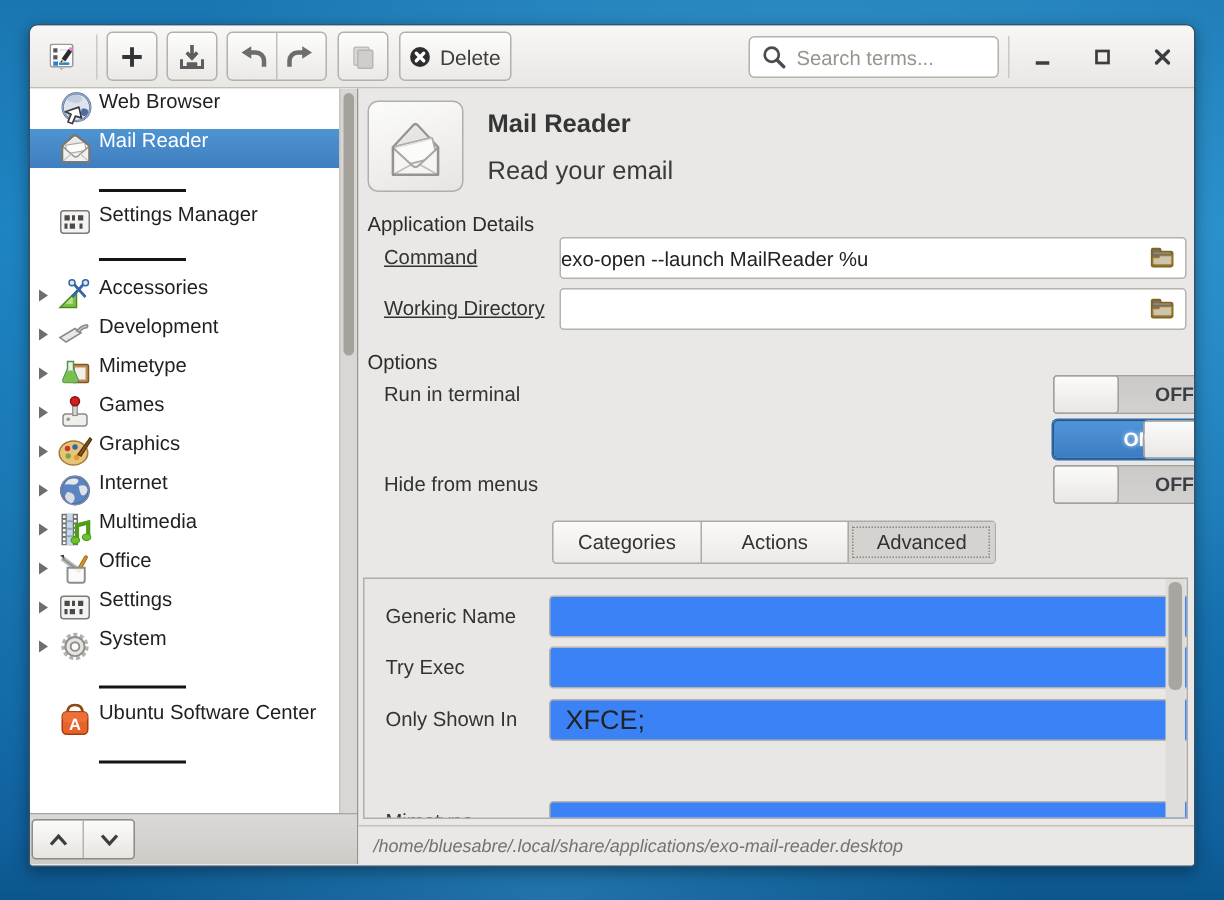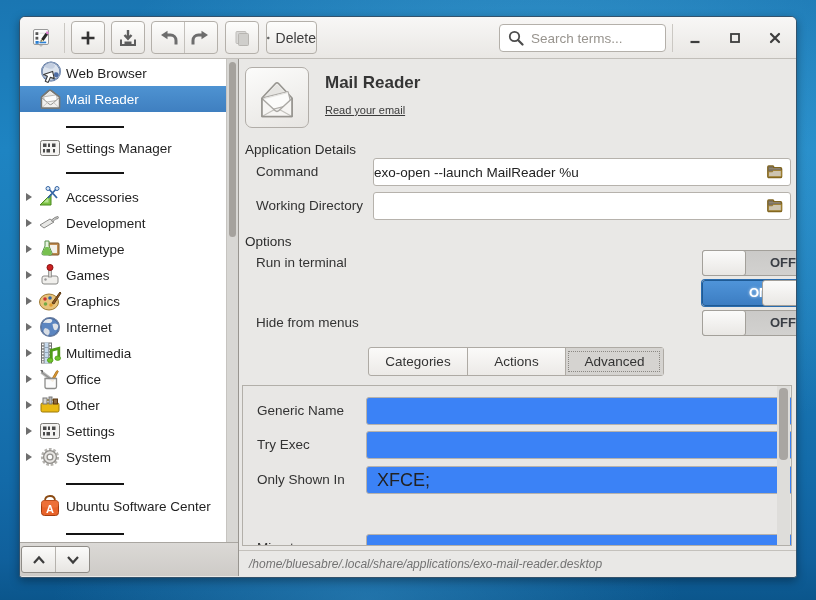--- a/index.html
+++ b/index.html
@@ -31,34 +31,34 @@
   height:33px; margin-left:6px; margin-top:0;
   border:1px solid #b4b0aa; border-radius:4px;
   background:linear-gradient(#fdfdfc,#ebe9e6);
   display:flex; align-items:center; justify-content:center;
 }
 .w34 { width:34px; }
 .btn-ur { width:67px; padding:0; }
 .btn-ur .half { width:33px; height:100%; display:flex; align-items:center; justify-content:center; }
 .btn-ur .div { width:1px; height:100%; background:#c3c0bb; }
 .btn-copy { margin-left:7px; }
-.btn-del { margin-left:7px; width:51px; gap:6px; font-size:14px; color:#3d3d3d; }
+.btn-del { margin-left:7px; width:75px; gap:6px; font-size:14px; color:#3d3d3d; }
 .search {
   position:absolute; left:479px; top:7px; width:167px; height:28px;
   border:1px solid #b4b0aa; border-radius:4px; background:#fff;
   display:flex; align-items:center; color:#98948e; font-size:13.5px;
 }
 .search svg { margin-left:8px; margin-right:7px; }
 .wsep { position:absolute; left:652px; top:7px; width:1px; height:28px; background:#cbc8c3; }
 .wbtn { position:absolute; top:9px; width:24px; height:24px; display:flex; align-items:center; justify-content:center; }
 
 .main { display:flex; height:517px; }
 .sidebar { width:219px; border-right:1px solid #989590; display:flex; flex-direction:column; background:#fff; }
 .list { flex:1; position:relative; padding-top:1px; overflow:hidden; }
-.row { height:26px; display:flex; align-items:center; font-size:13.5px; color:#1f1f1f; position:relative; }
+.row { height:26px; display:flex; align-items:flex-start; font-size:13.5px; color:#1f1f1f; position:relative; }
 .row .icon { position:absolute; left:18px; top:1px; }
 .row .lbl { margin-left:46px; }
 .row.sel { background:linear-gradient(#4e93d2,#3f7fc0); color:#fff; }
 .row .arr { position:absolute; left:6px; top:9px; width:0; height:0;
   border-left:6px solid #6e6e6e; border-top:4px solid transparent; border-bottom:4px solid transparent; }
 .seprow { height:23px; position:relative; }
 .seprow::after { content:''; position:absolute; left:46px; top:11px; width:58px; height:2px; background:#141414; }
 .seprow.s14::after { top:14px; } .seprow.s13::after { top:13px; }
 .sbar { position:absolute; right:0; top:0; bottom:0; width:12px; background:#d8d7d4; border-left:1px solid #c6c4c0; }
 .sthumb { position:absolute; left:2px; top:3px; width:7px; height:175px; background:#a5a29d; border-radius:4px; }
@@ -68,21 +68,21 @@
 .mv .mbtn { width:33px; display:flex; align-items:center; justify-content:center; }
 .mv .mdiv { width:1px; background:#b5b2ad; }
 
 .rightpanel { flex:1; display:flex; flex-direction:column; background:#e9e8e6; }
 .rp-body { flex:1; position:relative; overflow:hidden; }
 .bigicon { position:absolute; left:6px; top:8px; width:64px; height:61px;
   border:1px solid #b1ada8; border-radius:7px;
   background:linear-gradient(160deg,#fcfcfb,#e7e5e2);
   display:flex; align-items:center; justify-content:center; }
 .title { position:absolute; left:86px; top:14px; font-size:17px; font-weight:bold; color:#353535; }
-.subtitle { position:absolute; left:86px; top:45px; font-size:11px; color:#3a3a3a;text-decoration:underline; }
+.subtitle { position:absolute; left:86px; top:45px; font-size:17px; color:#3a3a3a; }
 .shead { position:absolute; left:6px; font-size:13.5px; font-weight:normal; color:#2c2c2c; }
 .flabel { position:absolute; left:17px; font-size:13.5px; color:#333; }
 .entry { position:absolute; height:28px; background:#fff; border:1px solid #b6b2ac; border-radius:3px;
   font-size:13.5px; color:#222; display:flex; align-items:center; padding-left:0; }
 .entry .ficon { position:absolute; right:7px; top:5px; }
 
 .switch { position:absolute; left:463px; width:104px; height:26px; border:1px solid #a3a09a; border-radius:3px;
   background:linear-gradient(#cbcac8,#d2d1cf); }
 .switch .txt { position:absolute; top:0; width:44px; text-align:center; line-height:24px;
   font-size:13px; font-weight:bold; color:#3a3e45; }
@@ -338,31 +338,20 @@
 <path d="M3.5 5.2 L13.5 12.6" stroke="#b9b9b8" stroke-width="3.4"></path>
 <path d="M3.5 5.2 L13.5 12.6" stroke="#8f8f8e" stroke-width="1.2"></path>
 <path d="M2 3.4 l2.6 -0.5 l0.3 2.6 z" fill="#3c3c3c"></path>
 <path d="M7 11.5 h11.5 v8.3 q0 1.7 -1.7 1.7 h-8.1 q-1.7 0 -1.7 -1.7 z" fill="rgba(251,251,250,0.88)" stroke="#8d8d8b" stroke-width="1.3"></path>
 </svg></span>
             <span class="lbl">Office</span>
           </div>
         <div class="row">
             <span class="arr"></span>
             <span class="icon"><svg width="24" height="24" viewBox="0 0 24 24">
-<rect x="3" y="10" width="18" height="9" rx="1.5" fill="#e9b913" stroke="#9c7a08"></rect>
-<path d="M8 10 v-3 h8 v3" fill="none" stroke="#9c7a08" stroke-width="1.6"></path>
-<rect x="5" y="5" width="4" height="6" fill="#d6d4d0" stroke="#777"></rect>
-<rect x="11" y="4" width="3" height="7" fill="#b8b6b2" stroke="#777"></rect>
-<rect x="15.5" y="6" width="4" height="5" fill="#8f6b3d" stroke="#5c3811"></rect>
-</svg></span>
-            <span class="lbl">Other</span>
-          </div>
-        <div class="row">
-            <span class="arr"></span>
-            <span class="icon"><svg width="24" height="24" viewBox="0 0 24 24">
 <rect x="2.5" y="4.5" width="19" height="15" rx="2" fill="#f4f3f1" stroke="#7c7a76"></rect>
 <rect x="5" y="7.5" width="3.5" height="3.5" fill="#4a4a4a"></rect>
 <rect x="10" y="7.5" width="2" height="3.5" fill="#4a4a4a"></rect>
 <rect x="14" y="7.5" width="3.5" height="3.5" fill="#4a4a4a"></rect>
 <rect x="5" y="13" width="2" height="3.5" fill="#4a4a4a"></rect>
 <rect x="8.5" y="13" width="3.5" height="3.5" fill="#4a4a4a"></rect>
 <rect x="15" y="13" width="2" height="3.5" fill="#4a4a4a"></rect>
 </svg></span>
             <span class="lbl">Settings</span>
           </div>
@@ -418,27 +407,27 @@
 </g>
 <path d="M10 25.5 V43.5 H40 V25.5 L27 37.5 q-2 1.8 -4 0 Z" fill="#f6f5f3"></path>
 <path d="M10 43.5 L22.5 36.5 M40 43.5 L27.5 36.5" stroke="#c2c0bc" stroke-width="1.2"></path>
 <path d="M10 25.5 L23 37.5 q2 1.8 4 0 L40 25.5" fill="none" stroke="#a9a7a3" stroke-width="1.4"></path>
 <path d="M10 25 V43.5 H40 V25" fill="none" stroke="#96948f" stroke-width="1.6" stroke-linejoin="round"></path>
 </svg>
           </div>
         <div class="title">Mail Reader</div>
         <div class="subtitle">Read your email</div>
         <div class="shead" style="top:83px;">Application Details</div>
-        <div class="flabel" style="top:105px;">Command</div>
+        <div class="flabel" style="top:105px;text-decoration:underline;">Command</div>
         <div class="entry" style="left:134px; top:99px; width:418px;">exo-open --launch MailReader %u<span class="ficon"><svg width="16" height="15" viewBox="0 0 17 16">
 <path d="M1.8 2 h4.4 q0.9 0 0.9 0.9 V4 h7.3 q1.2 0 1.2 1.2 v8 q0 1.3 -1.3 1.3 H2.1 q-1.3 0 -1.3 -1.3 V3.2 q0 -1.2 1 -1.2 z" fill="#7b7060" stroke="#80651f" stroke-width="1.4"></path>
 <path d="M2.2 5 h12" stroke="#918673" stroke-width="1.2"></path>
 <path d="M1.6 8.3 h4.2 l0.9 -1.4 h8.5 v5.6 q0 1 -1 1 H2.6 q-1 0 -1 -1 z" fill="#cdc4b0" stroke="#a07c24" stroke-width="0.9"></path>
 </svg></span></div>
-        <div class="flabel" style="top:139px;">Working Directory</div>
+        <div class="flabel" style="top:139px;text-decoration:underline;">Working Directory</div>
         <div class="entry" style="left:134px; top:133px; width:418px;">
             <span class="ficon"><svg width="16" height="15" viewBox="0 0 17 16">
 <path d="M1.8 2 h4.4 q0.9 0 0.9 0.9 V4 h7.3 q1.2 0 1.2 1.2 v8 q0 1.3 -1.3 1.3 H2.1 q-1.3 0 -1.3 -1.3 V3.2 q0 -1.2 1 -1.2 z" fill="#7b7060" stroke="#80651f" stroke-width="1.4"></path>
 <path d="M2.2 5 h12" stroke="#918673" stroke-width="1.2"></path>
 <path d="M1.6 8.3 h4.2 l0.9 -1.4 h8.5 v5.6 q0 1 -1 1 H2.6 q-1 0 -1 -1 z" fill="#cdc4b0" stroke="#a07c24" stroke-width="0.9"></path>
 </svg></span>
           </div>
         <div class="shead" style="top:175px;">Options</div>
         <div class="flabel" style="top:196px;">Run in terminal</div>
         <div class="switch off" style="top:191px;">

